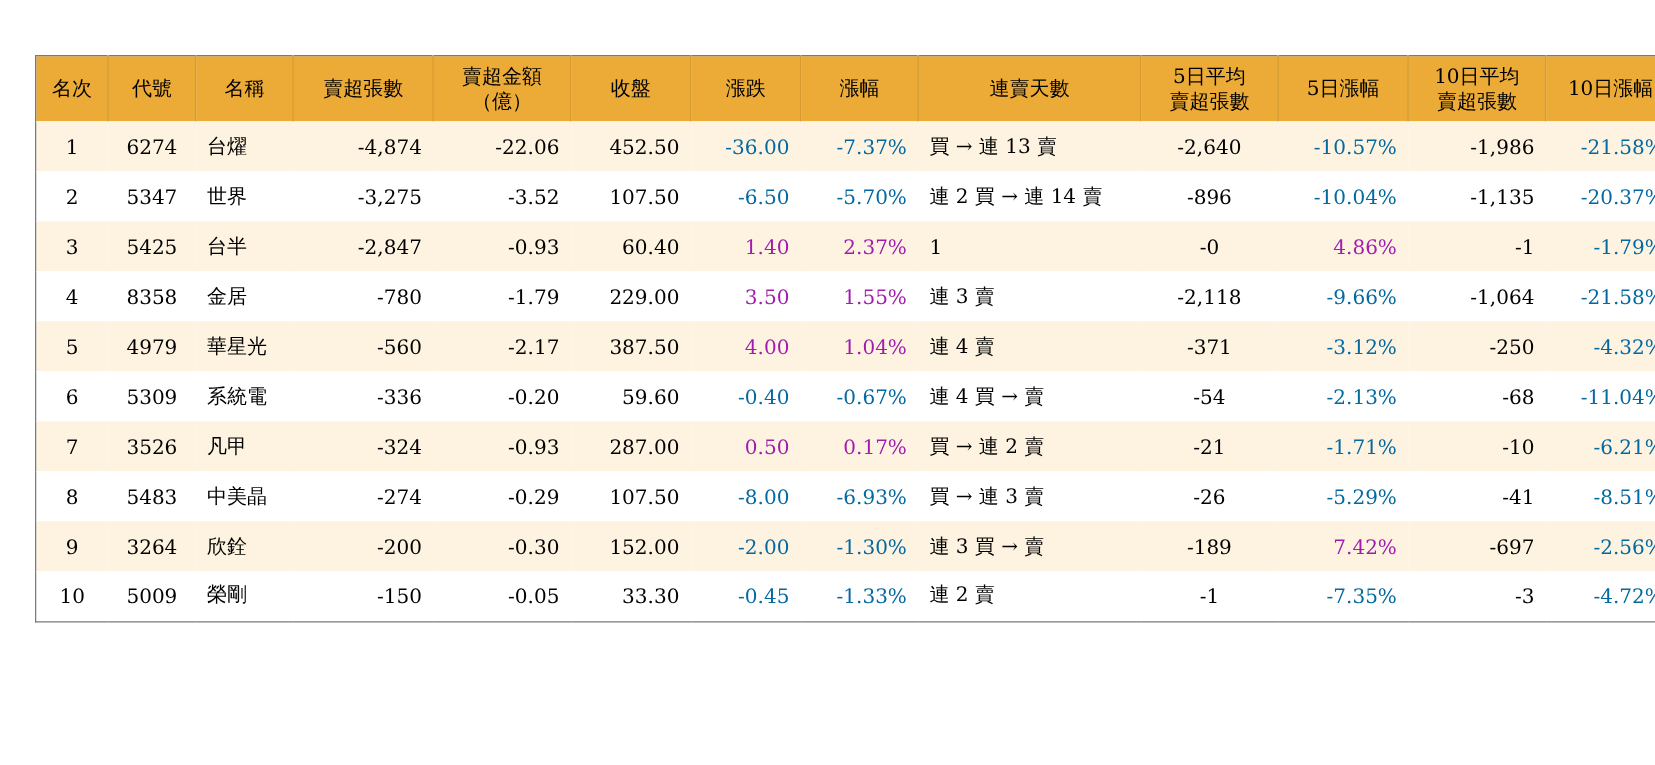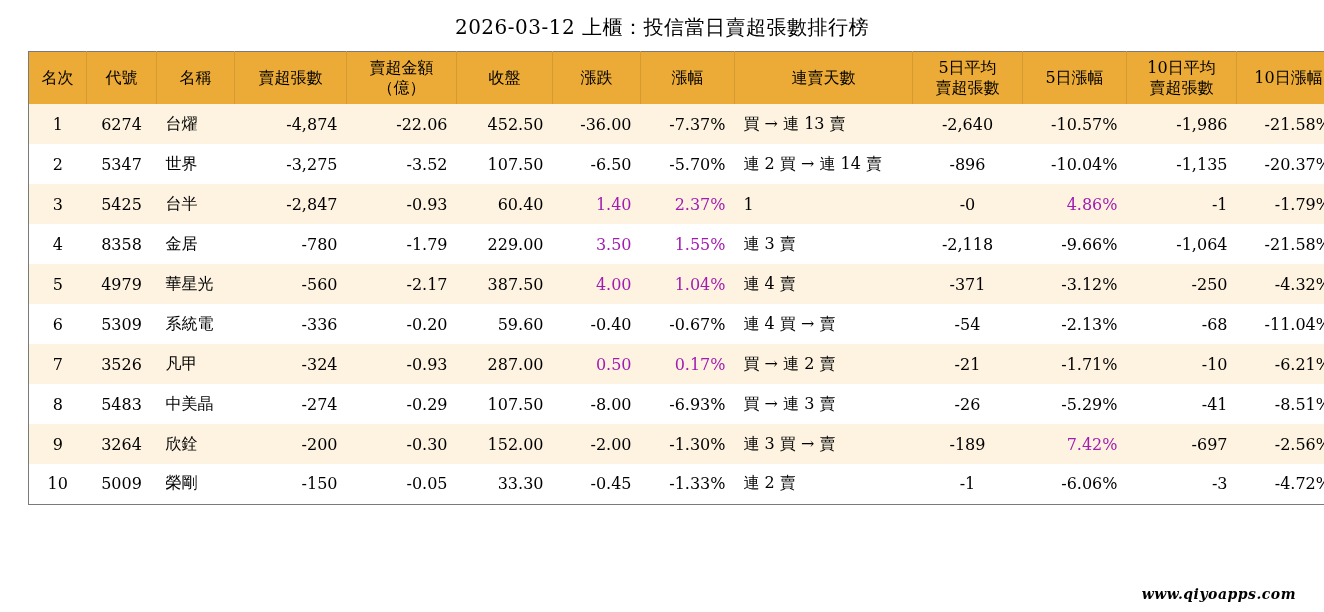--- a/index.html
+++ b/index.html
@@ -22,20 +22,21 @@
   }
   .title {
     text-align: center;
     font-size: 20px;
     padding-top: 14px;
     padding-bottom: 10px;
     letter-spacing: 0.5px;
   }
   .table-wrap {
     padding: 0 28px;
+    margin-top: 44px;
   }
   table.rank {
     border-collapse: collapse;
     width: 1268px;
     table-layout: fixed;
     border: 1px solid #7a7a7a;
   }
   table.rank th {
     background: #ecab36;
     font-weight: normal;
@@ -66,21 +67,21 @@
   .c-amt    { text-align: right;  width: 110px; }
   .c-close  { text-align: right;  width: 96px; }
   .c-chg    { text-align: right;  width: 88px; }
   .c-pct    { text-align: right;  width: 94px; }
   .c-days   { text-align: left;  width: 178px; }
   .c-5vol   { text-align: center;  width: 110px; }
   .c-5pct   { text-align: right;  width: 104px; }
   .c-10vol  { text-align: right;  width: 110px; }
   .c-10pct  { text-align: right;  width: 104px; }
   .up   { color: #a21caf; }
-  .down { color: #000000; }
+  .down { color: #0369a1; }
   .footer {
     position: absolute;
     left: 0;
     bottom: 0;
     width: 1324px;
     padding: 0 28px 10px 28px;
     box-sizing: border-box;
     font-size: 15px;
   }
   .footer-row {
@@ -103,21 +104,20 @@
     text-align: right;
     line-height: 1.5;
     white-space: nowrap;
   }
 </style>
 </head>
 <body>
 
 <div class="page">
 
-  <div class="title">2026-03-12 上櫃：投信當日賣超張數排行榜</div>
 
   <div class="table-wrap">
     <table class="rank">
       <thead>
         <tr>
           <th class="c-rank">名次</th>
           <th class="c-code">代號</th>
           <th class="c-name">名稱</th>
           <th class="c-vol">賣超張數</th>
           <th class="c-amt">
@@ -280,21 +280,21 @@
             <td class="c-rank">10</td>
             <td class="c-code">5009</td>
             <td class="c-name">榮剛</td>
             <td class="c-vol">-150</td>
             <td class="c-amt">-0.05</td>
             <td class="c-close">33.30</td>
             <td class="c-chg down">-0.45</td>
             <td class="c-pct down">-1.33%</td>
             <td class="c-days">連 2 賣</td>
             <td class="c-5vol">-1</td>
-            <td class="c-5pct down">-6.06%</td>
+            <td class="c-5pct down">-7.35%</td>
             <td class="c-10vol">-3</td>
             <td class="c-10pct down">-4.72%</td>
           </tr>
         </tbody>
     </table>
   </div>
 
   <div class="footer">
     <div class="footer-row">
       <div class="footer-center">www.qiyoapps.com</div>

